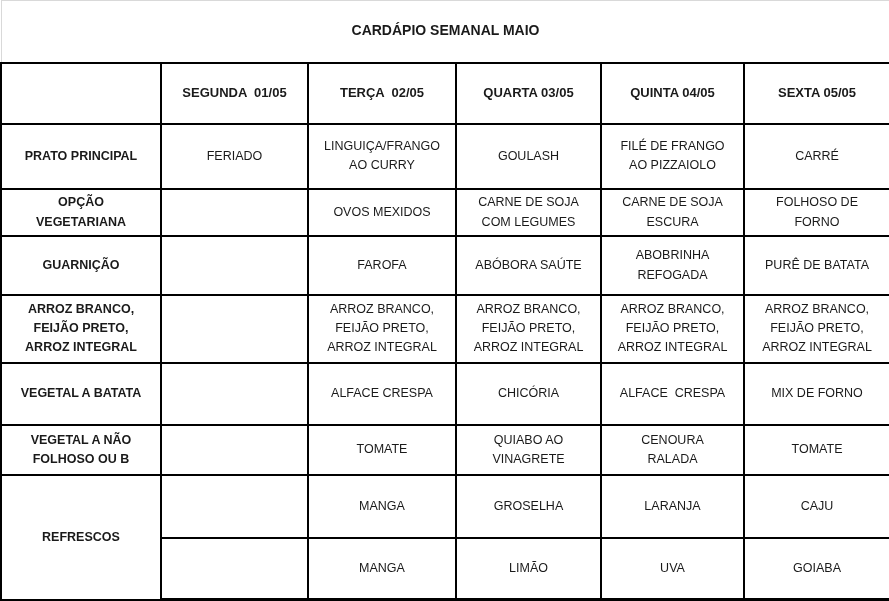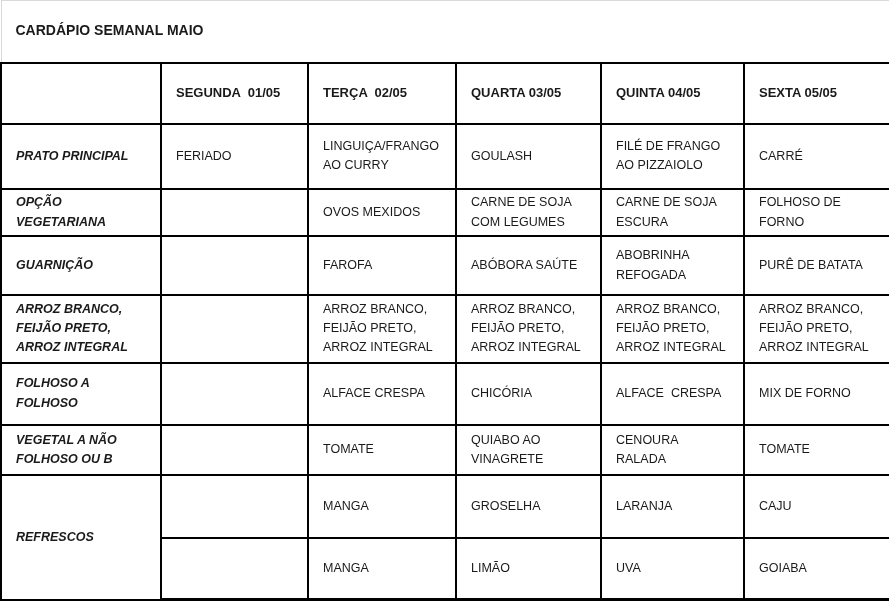--- a/index.html
+++ b/index.html
@@ -14,21 +14,21 @@
     border-collapse: collapse;
     table-layout: fixed;
     width: 889px;
     height: 601px;
     font-family: "Liberation Sans", sans-serif;
     color: #1a1a1a;
     background: #ffffff;
   }
   table.menu td {
     border: 2px solid #000000;
-    text-align: left;
+    text-align: center;
     vertical-align: middle;
     font-size: 12.5px;
     line-height: 1.55;
     padding: 2px 14px;
     white-space: pre-wrap;
     overflow: hidden;
   }
   
   tr.title-row td {
     font-weight: bold;
@@ -41,21 +41,20 @@
   tr.header-row td {
     font-weight: bold;
     font-size: 13px;
     border-radius: 14px;
   }
   td.row-label {
     text-align: left;
     font-weight: bold;
     padding-left: 4px;
     padding-right: 4px;
-    font-style: italic;
   }
   table.menu tr:last-child td {
     border-bottom: 3px solid #000000;
   }
 </style>
 </head>
 <body>
 
 <table class="menu">
   <colgroup>
@@ -111,21 +110,21 @@
   <tr style="height:61px">
     <td class="row-label">ARROZ BRANCO, FEIJÃO PRETO, ARROZ INTEGRAL</td>
     <td></td>
     <td>ARROZ BRANCO, FEIJÃO PRETO, ARROZ INTEGRAL</td>
     <td>ARROZ BRANCO, FEIJÃO PRETO, ARROZ INTEGRAL</td>
     <td>ARROZ BRANCO, FEIJÃO PRETO, ARROZ INTEGRAL</td>
     <td>ARROZ BRANCO, FEIJÃO PRETO, ARROZ INTEGRAL</td>
   </tr>
 
   <tr style="height:59px">
-    <td class="row-label">FOLHOSO A FOLHOSO</td>
+    <td class="row-label">VEGETAL A BATATA</td>
     <td></td>
     <td>ALFACE CRESPA</td>
     <td>CHICÓRIA</td>
     <td>ALFACE  CRESPA</td>
     <td>MIX DE FORNO</td>
   </tr>
 
   <tr style="height:48px">
     <td class="row-label">VEGETAL A NÃO FOLHOSO OU B</td>
     <td></td>

